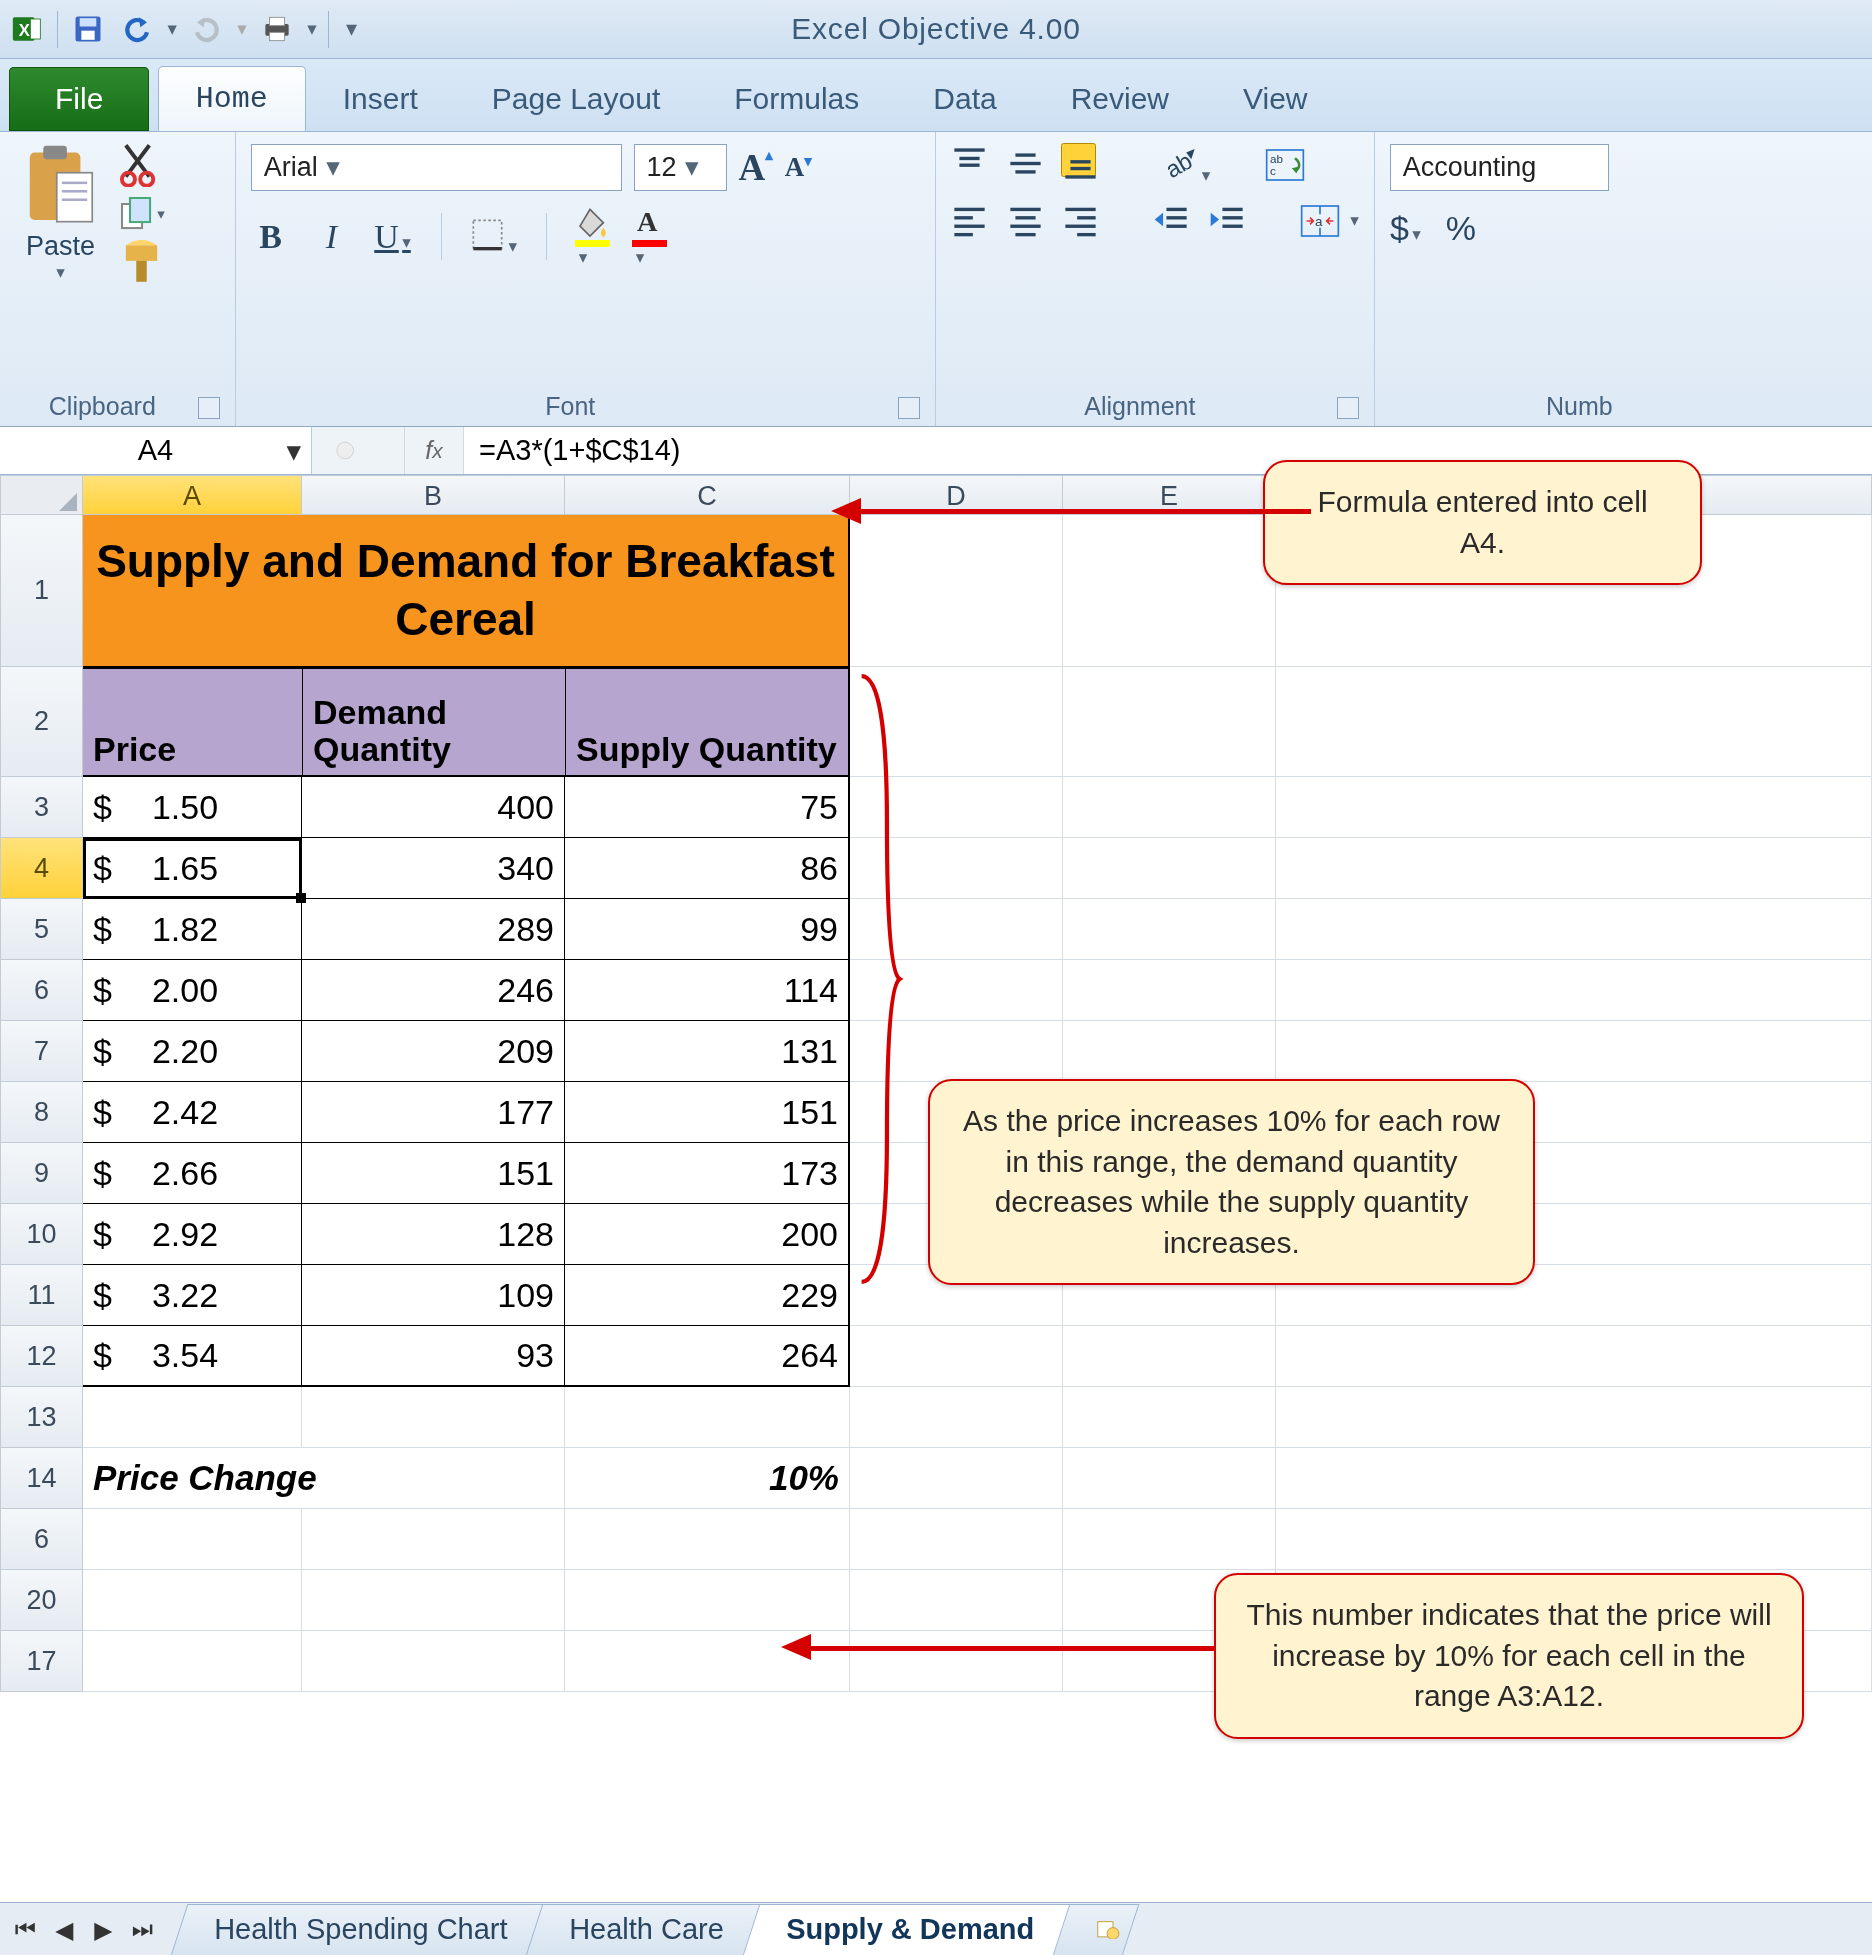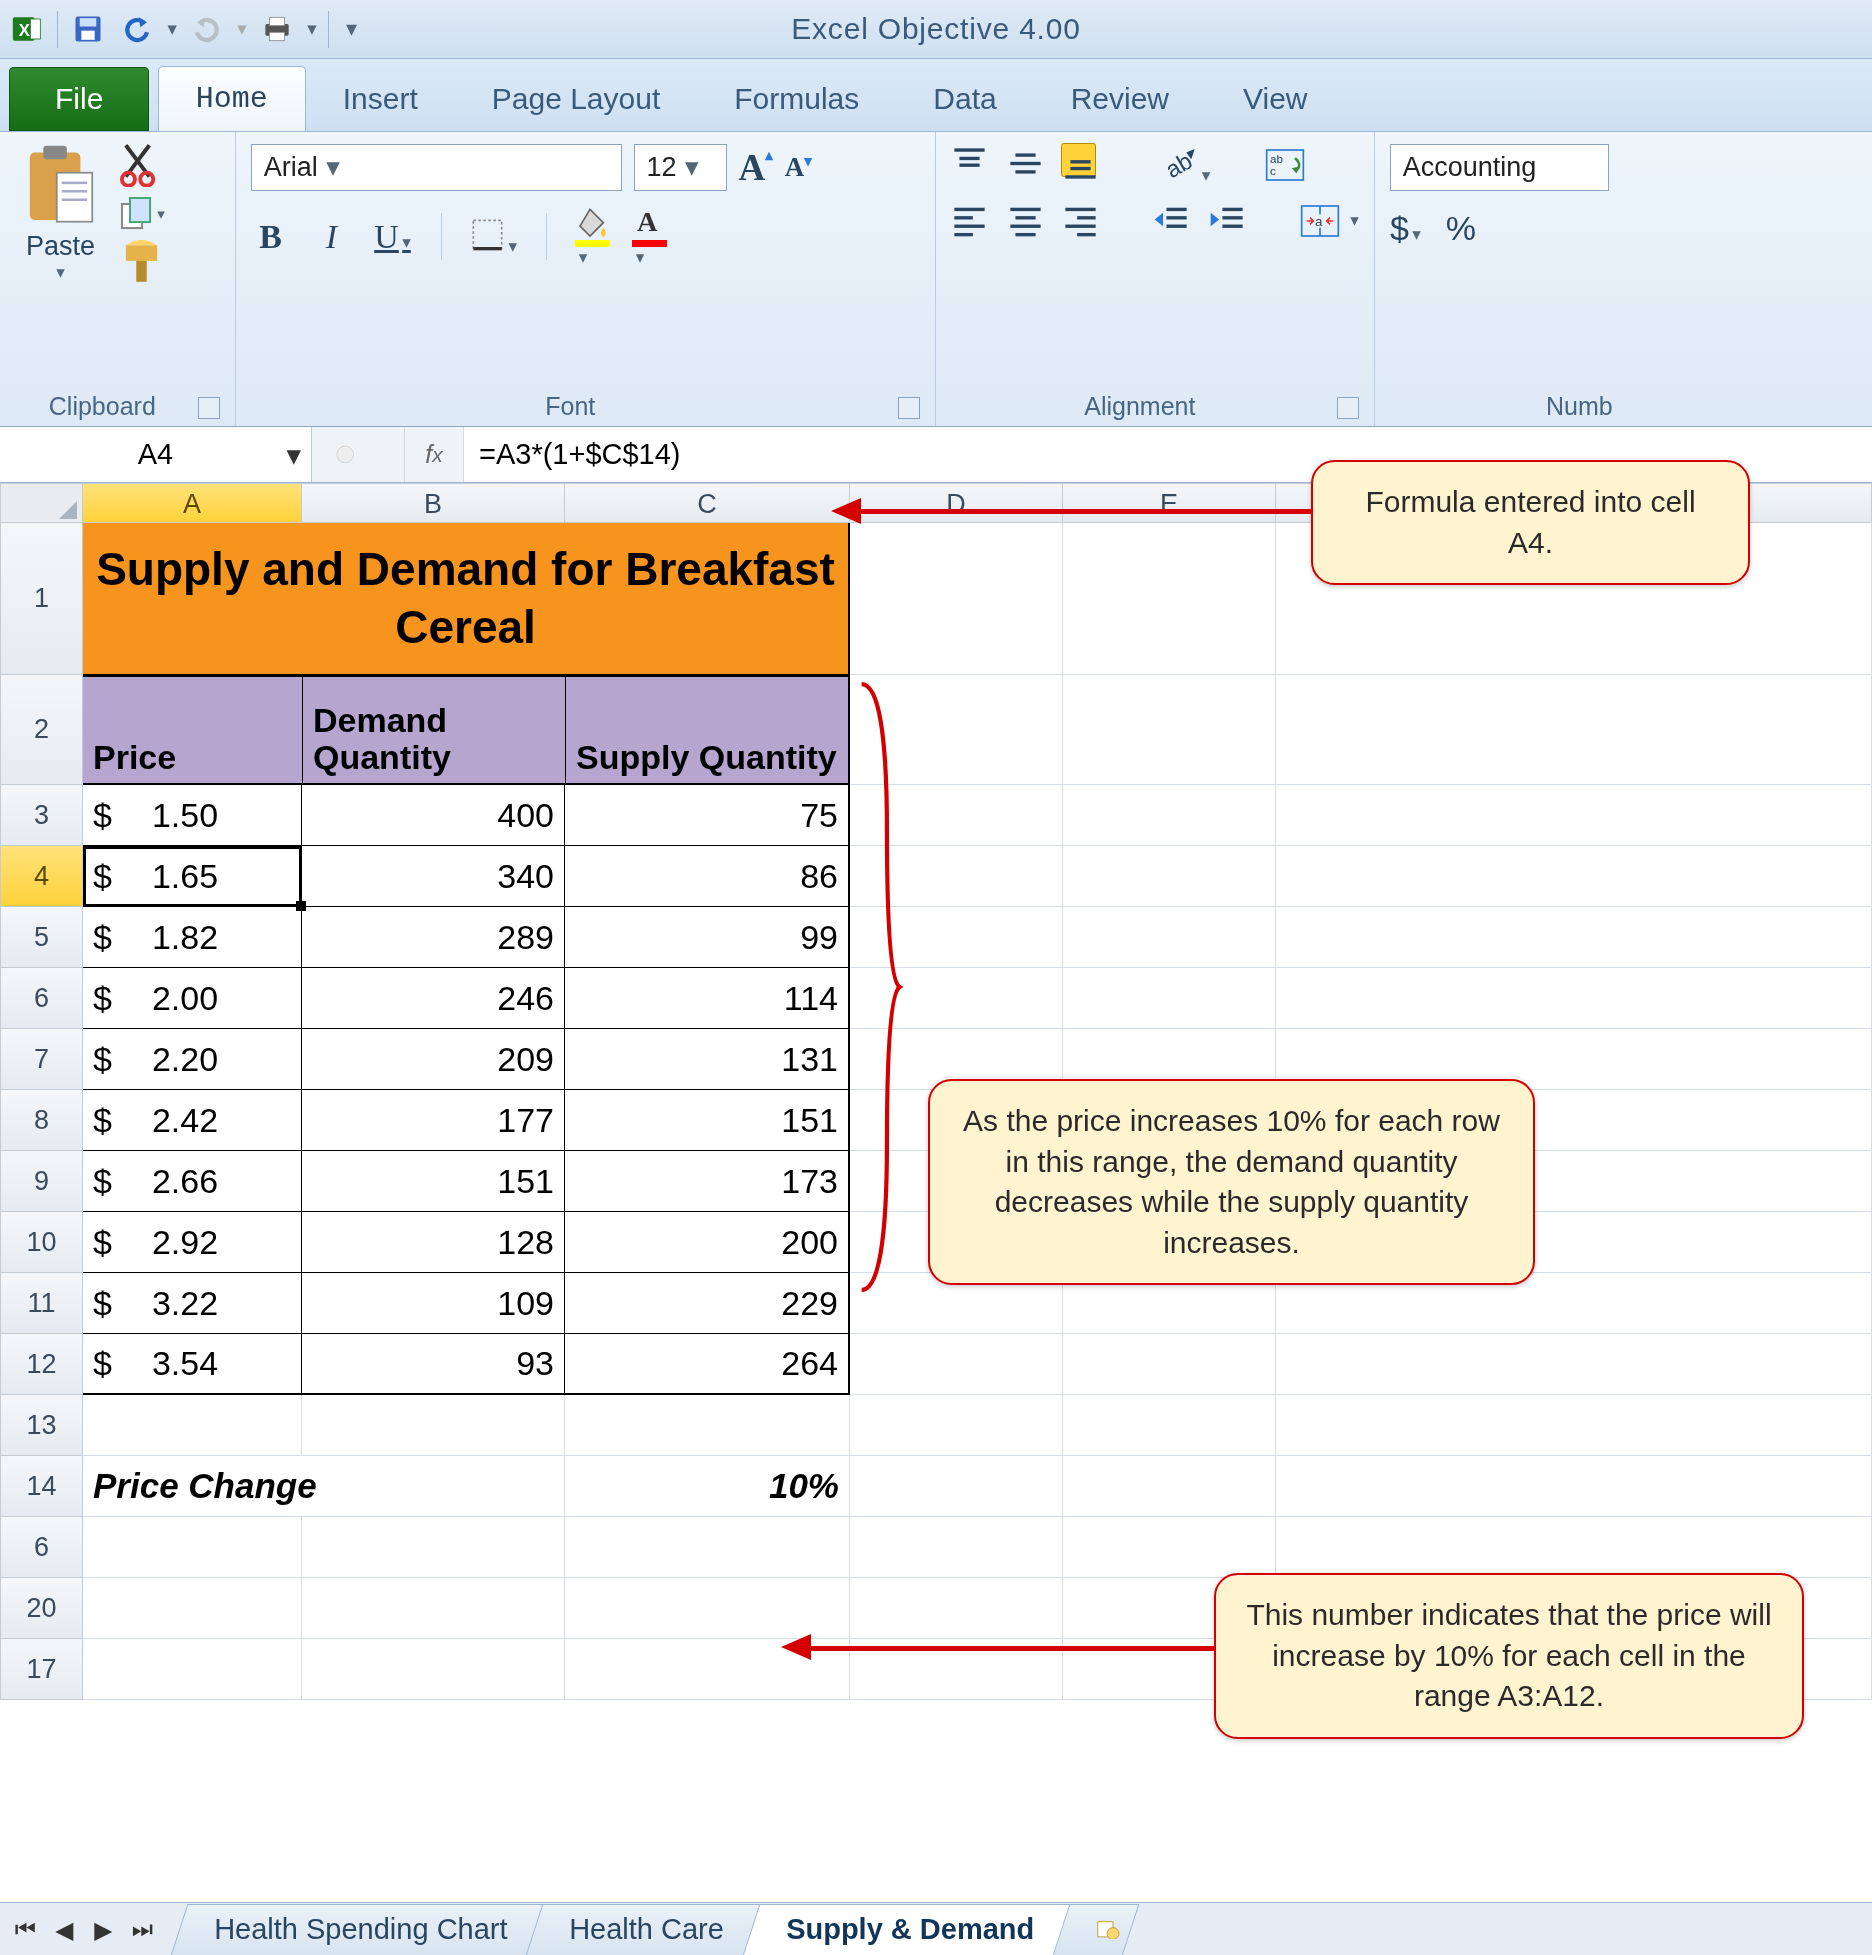--- a/index.html
+++ b/index.html
@@ -97,21 +97,21 @@
   .align-btn svg { width:37px; height:37px; }
   .wrap-btn, .merge-btn { display:flex; align-items:center; gap:6.7px; }
   .wrap-btn svg, .merge-btn svg { width:40px; height:34px; }
 
   
   .num-combo { background:#fff; border:0.8px solid #8aa4c0; height:47px; width:219px; display:flex; align-items:center; padding:0 11.8px; font-size:27px; color:#222; }
   .num-row2 { display:flex; gap:25px; align-items:center; font-size:34px; color:#2a4560; margin-top:18.6px; }
 
   
   .fbar-row {
-    height:56px; background:#eef3f8; border-bottom:1.7px solid #9db6d3;
+    height:48px; background:#eef3f8; border-bottom:1.7px solid #9db6d3;
     display:flex; align-items:stretch;
   }
   .name-box { width:312px; border-right:0.8px solid #b8cde2; display:flex; align-items:center; justify-content:center; font-size:29px; background:#fff; position:relative; }
   .name-box .dd { position:absolute; right:10px; color:#333; }
   .fx-area { display:flex; align-items:center; flex:1; background:#fff; }
   .fx-btn { width:59px; display:flex; align-items:center; justify-content:center; border-right:0.8px solid #d0dae5; font-style:italic; font-size:25px; color:#666; }
   .cancel-enter { width:93px; border-right:0.8px solid #d0dae5; display:flex; align-items:center; justify-content:center; color:#bbb; }
   .formula-text { padding-left:15px; font-size:29px; color:#000; flex:1; }
 
   
@@ -682,21 +682,21 @@
           <div class="cell plain-cell" style="flex:1"></div>
         </div>
       </div>
   </div>
 
   <svg class="brace" style="left:853px;top:196px" width="51" height="616" viewBox="0 0 60 730">
     <path d="M10 6 Q40 6 40 180 Q40 355 55 365 Q40 375 40 550 Q40 724 10 724" fill="none" stroke="#d40000" stroke-width="5"></path>
   </svg>
 </div>
 
-<div class="callout" style="left:1311px;top:460px;width:439px">Formula entered into cell A4.</div>
+<div class="callout" style="left:1263px;top:460px;width:439px">Formula entered into cell A4.</div>
 <div class="arrow-line" style="left:860px;top:509px;width:451px"></div>
 <div class="arrow-head" style="left:831px;top:498px"></div>
 
 <div class="callout" style="left:928px;top:1079px;width:607px">As the price increases 10% for each row in this range, the demand quantity decreases while the supply quantity increases.</div>
 
 <div class="callout" style="left:1214px;top:1573px;width:590px">This number indicates that the price will increase by 10% for each cell in the range A3:A12.</div>
 <div class="arrow-line" style="left:810px;top:1646px;width:405px"></div>
 <div class="arrow-head" style="left:781px;top:1634px"></div>
 
 <div class="sheet-bar">

